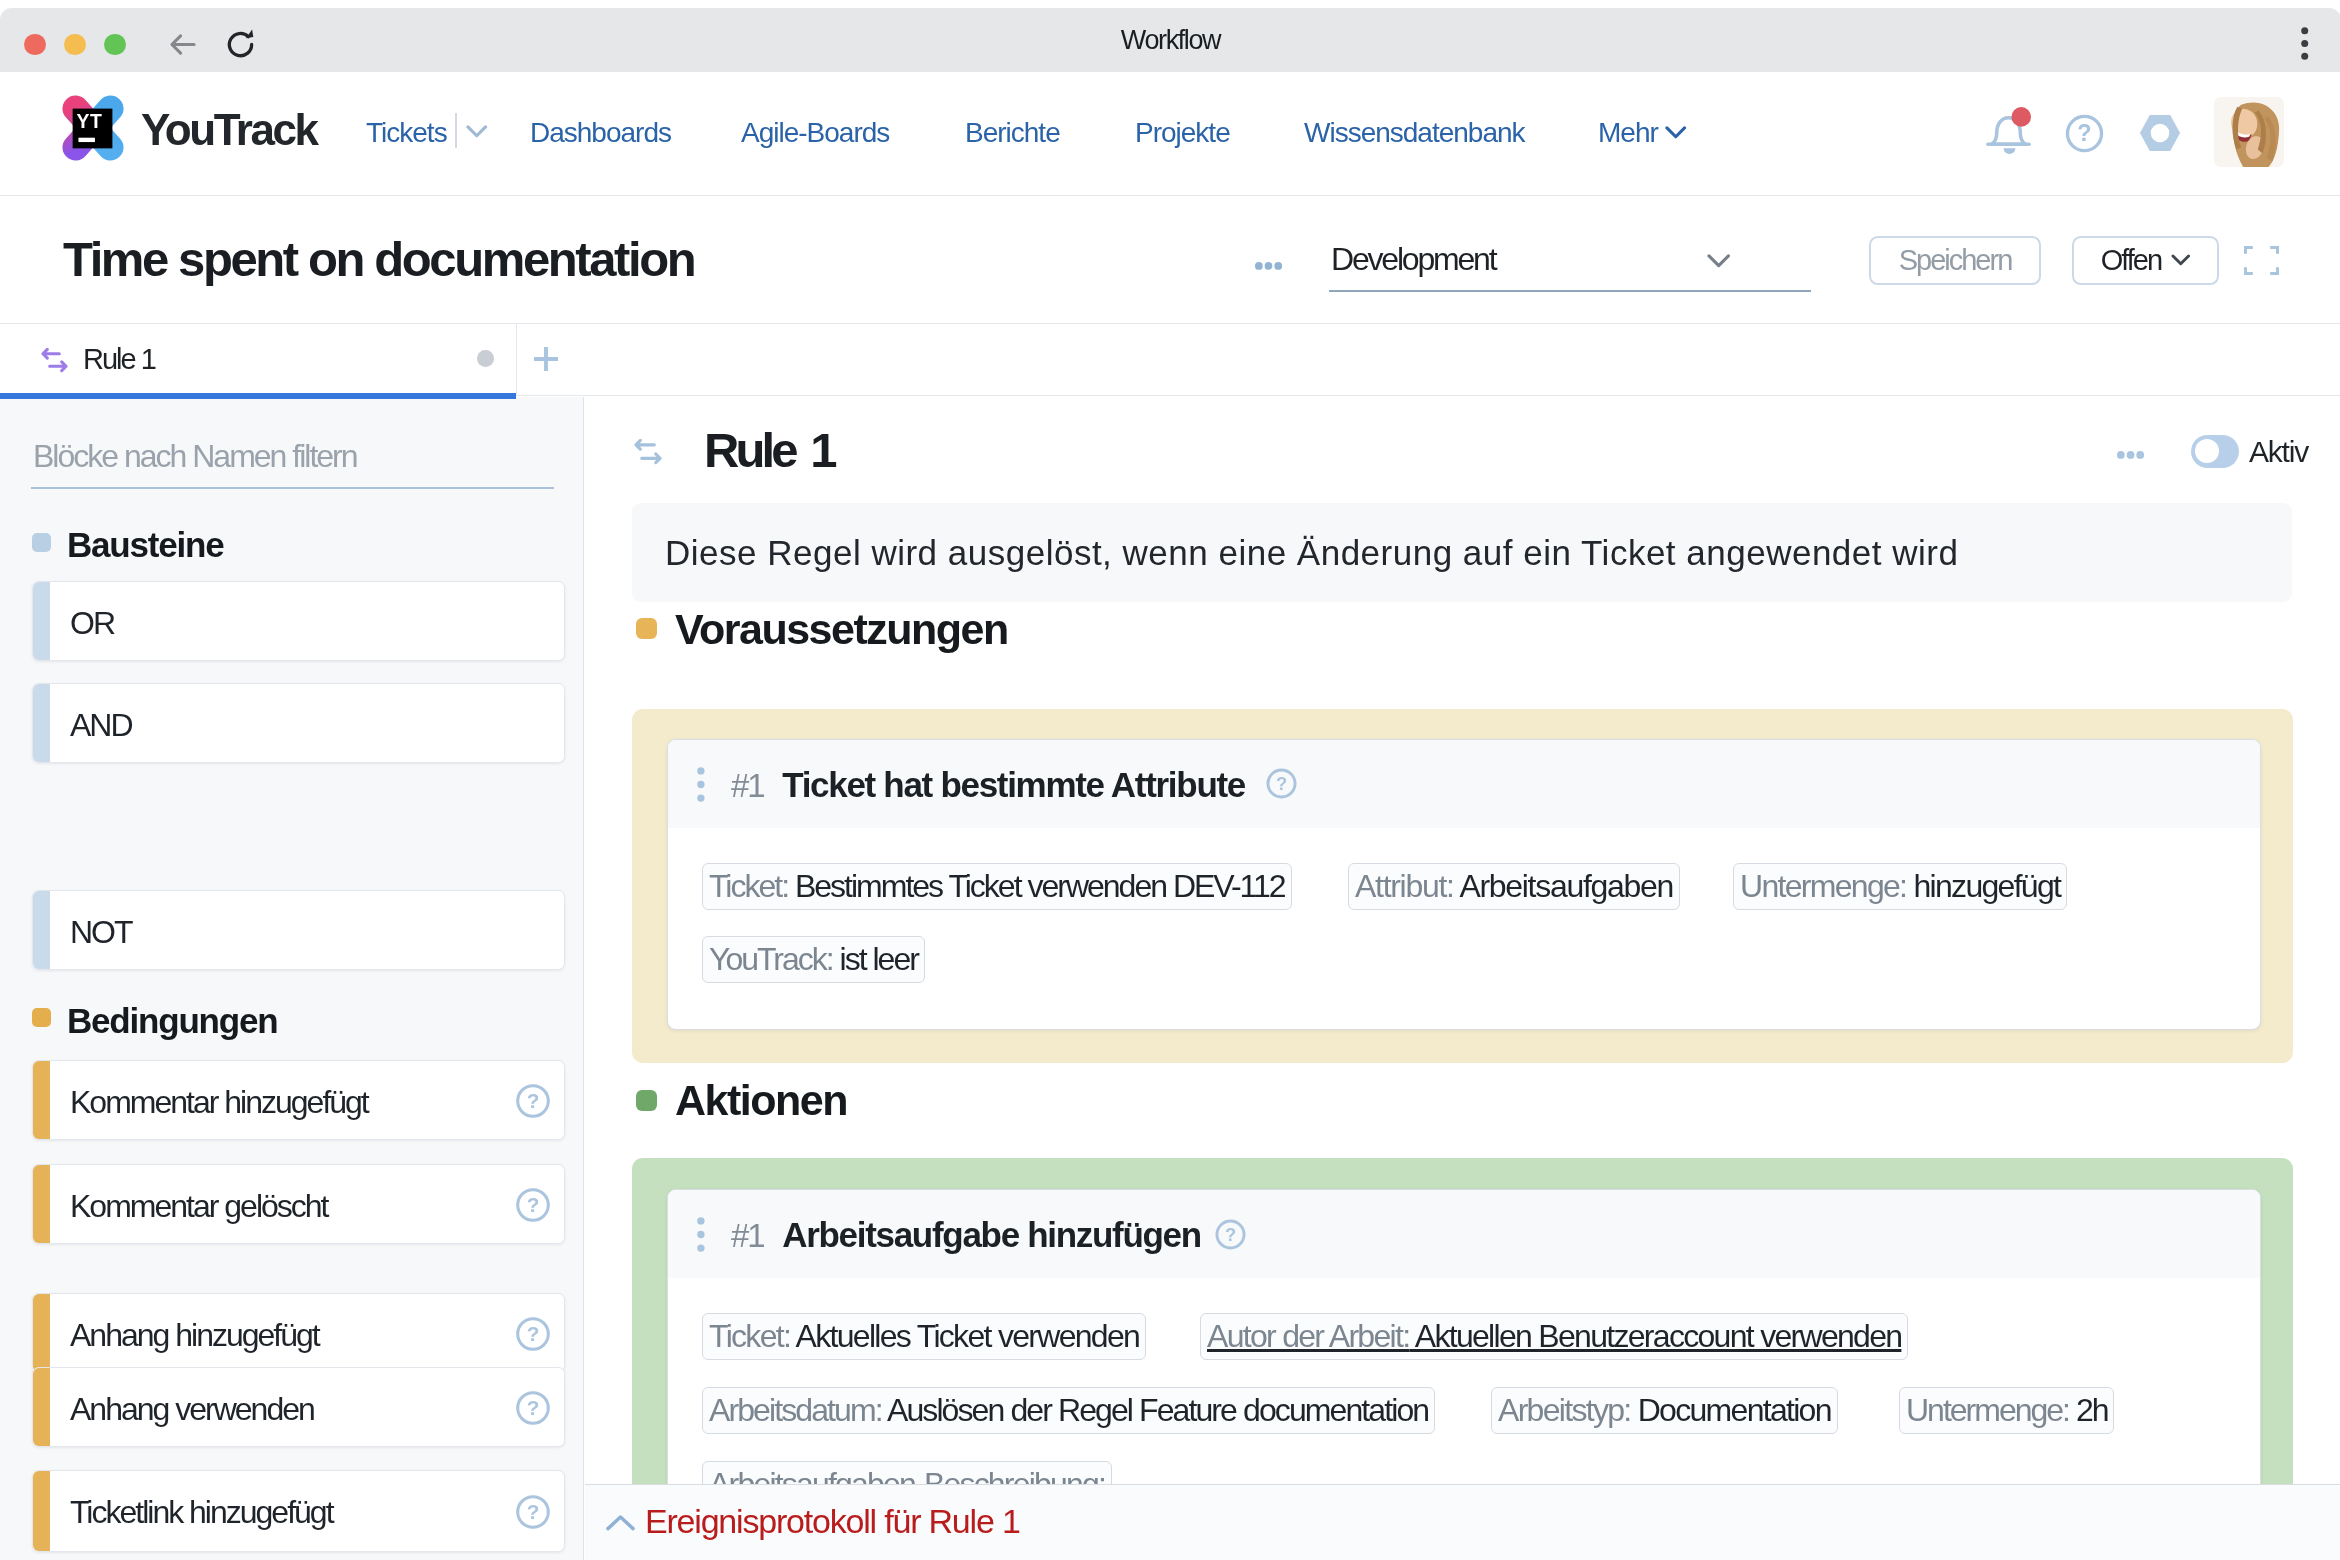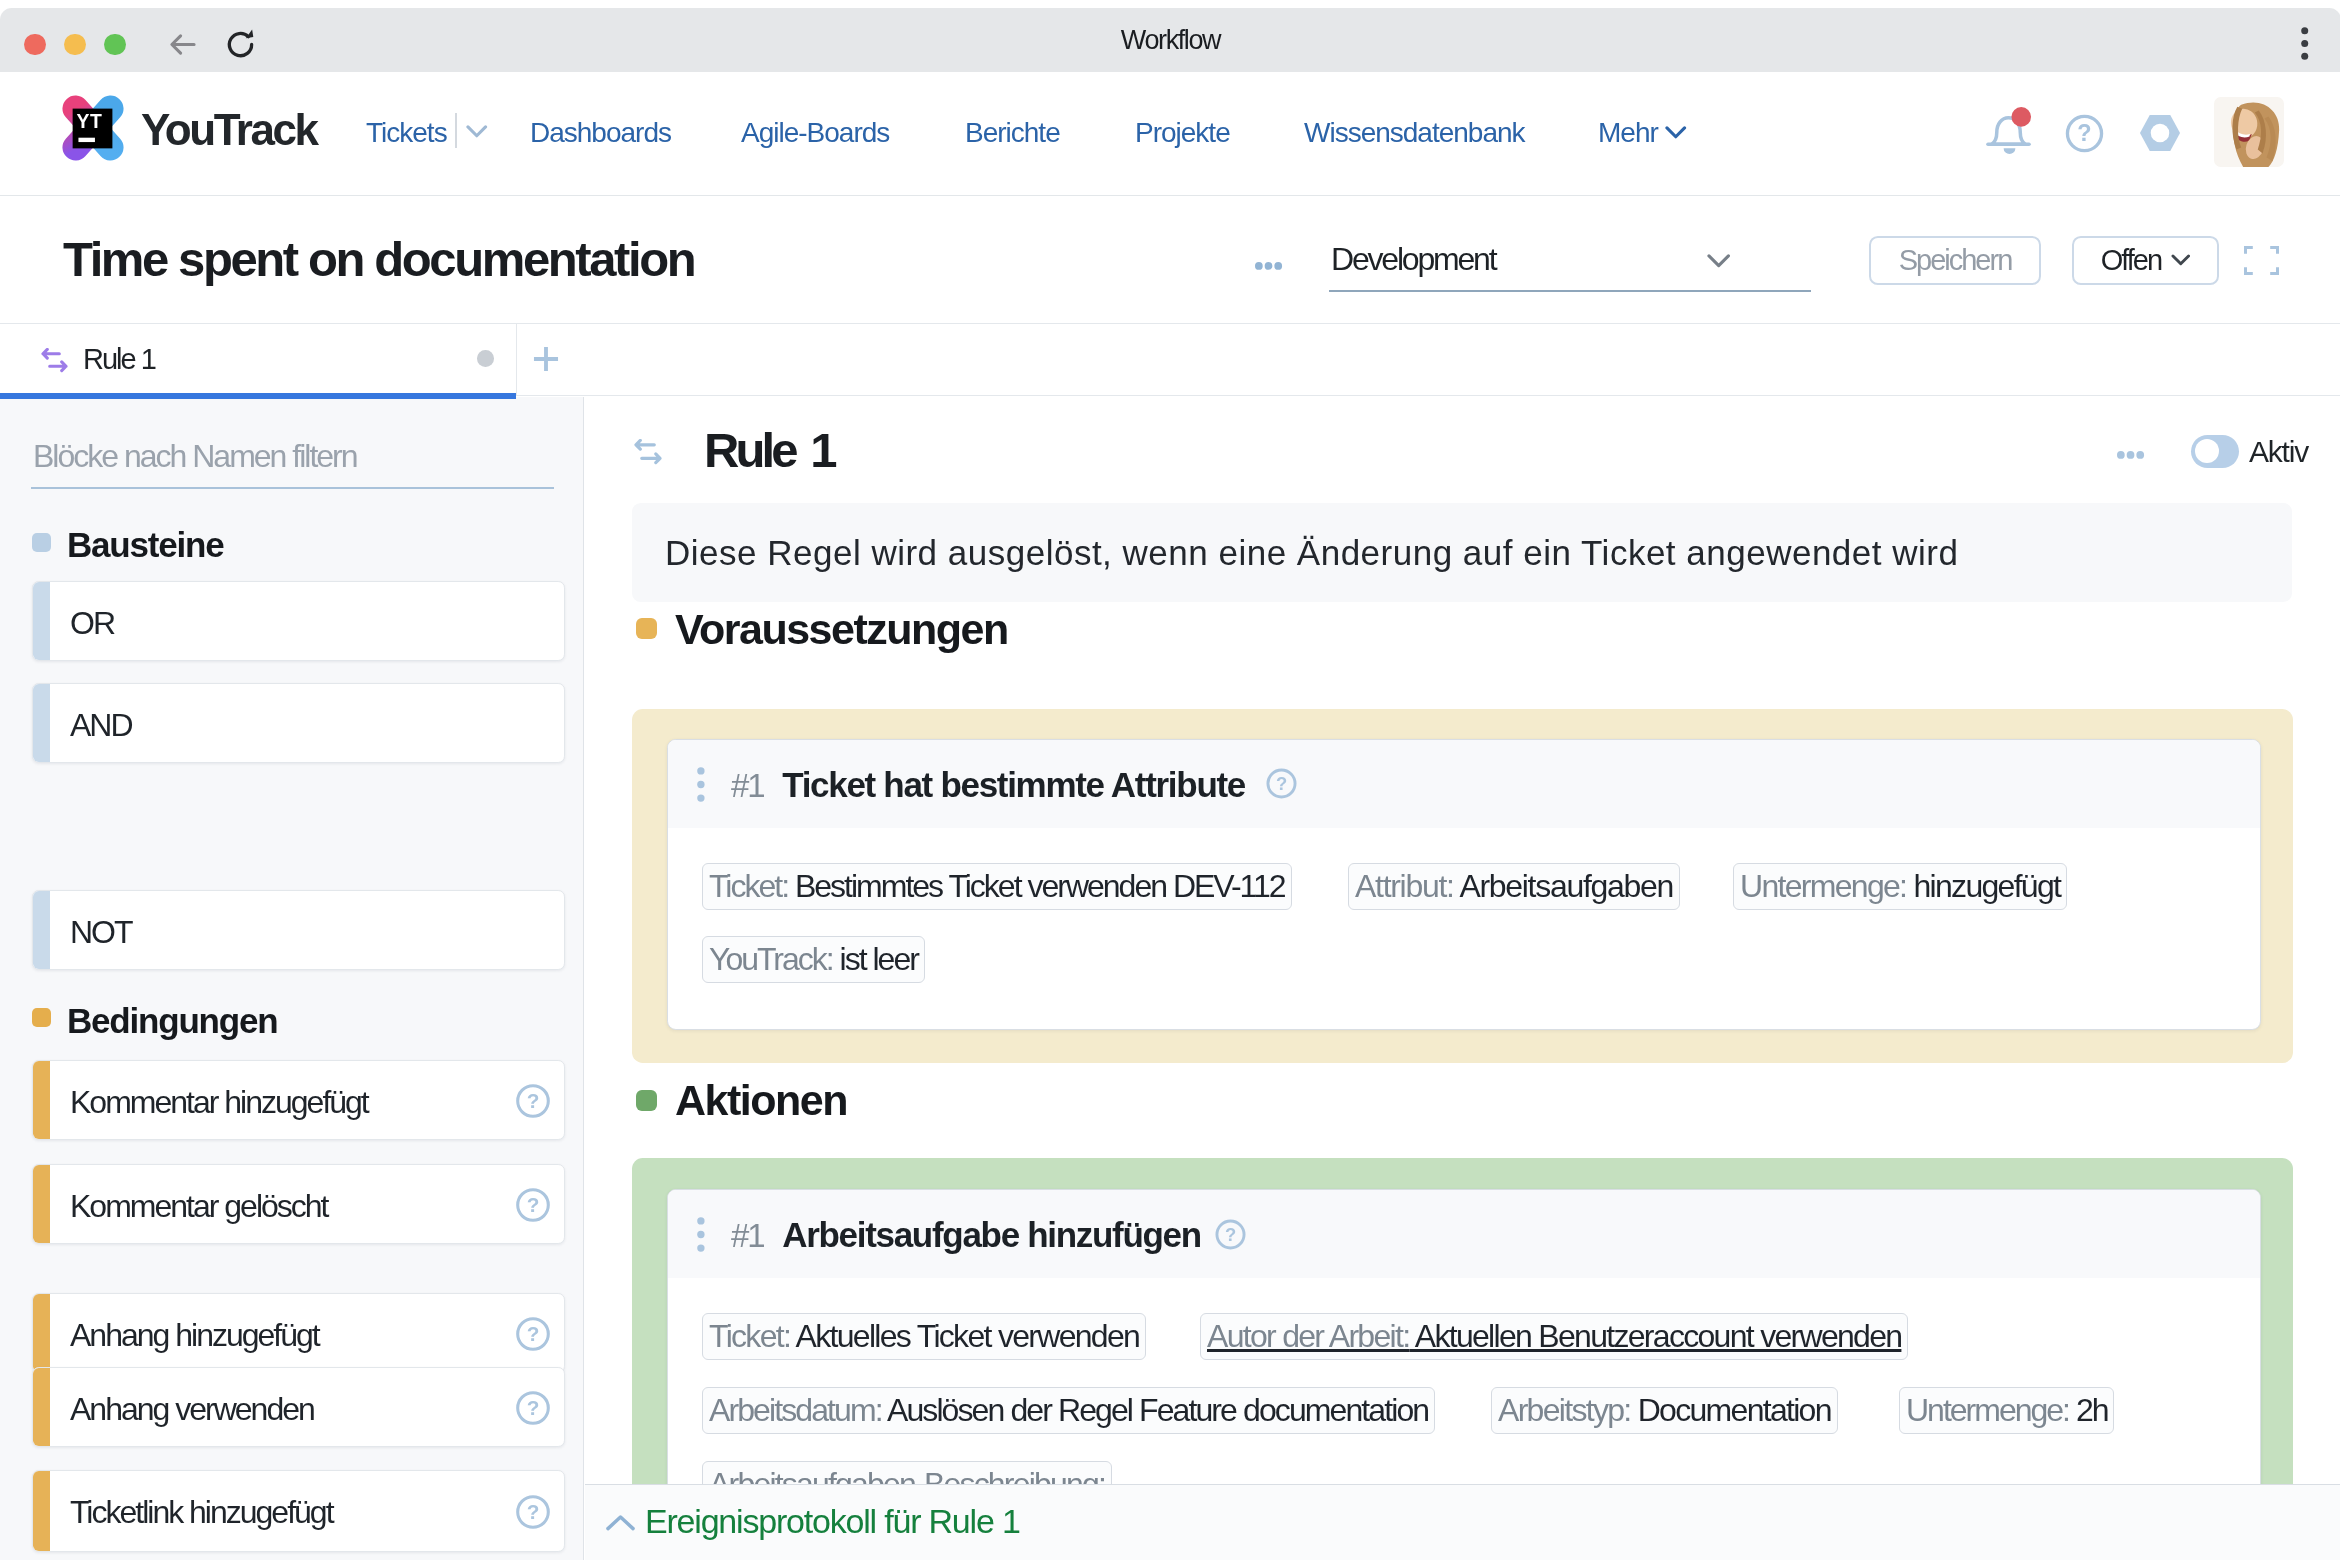--- a/index.html
+++ b/index.html
@@ -305,17 +305,17 @@
       <div class="chip" style="left:823px; top:197px;"><b>Arbeitstyp:</b> Documentation</div>
       <div class="chip" style="left:1231px; top:197px; letter-spacing:-2px;"><b>Untermenge:</b> 2h</div>
       <div class="chip" style="left:34px; top:271px; letter-spacing:-1.8px;"><b>Arbeitsaufgaben-Beschreibung:</b></div>
     </div>
   </div>
 
   <div id="bottombar">
     <svg class="abs" style="left:20.5px; top:29px;" width="29" height="17.6" viewBox="0 0 30 18">
         <path d="M2 15 L15 3 L28 15" fill="none" stroke="#8fb2d4" stroke-width="3.6" stroke-linecap="round" stroke-linejoin="round"></path>
       </svg>
-    <div class="abs" style="left:60px; top:15.6px; height:41px; line-height:41px; font-size:34px; color:#15803d; letter-spacing:-1.2px;">Ereignisprotokoll für Rule 1</div>
+    <div class="abs" style="left:60px; top:15.6px; height:41px; line-height:41px; font-size:34px; color:#b91c1c; letter-spacing:-1.2px;">Ereignisprotokoll für Rule 1</div>
   </div>
 
 </div>
 
 
 </body></html>

